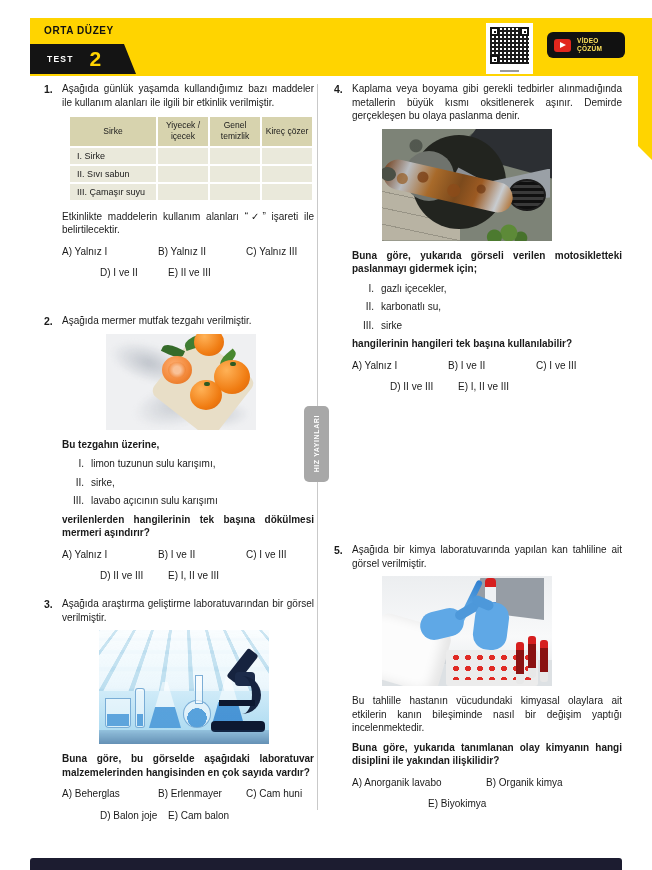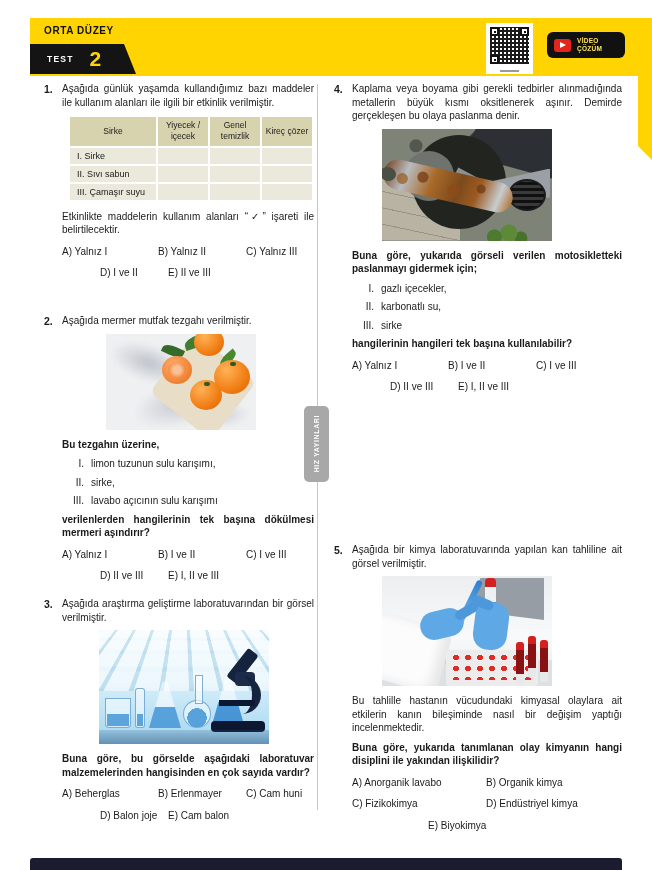--- a/index.html
+++ b/index.html
@@ -402,24 +402,20 @@
           <div class="btube b1"></div>
           <div class="btube b2"></div>
           <div class="btube b3"></div>
         </div>
         <p>Bu tahlille hastanın vücudundaki kimyasal olaylara ait etkilerin kanın bileşiminde nasıl bir değişim yaptığı incelenmektedir.</p>
         <p class="bold">Buna göre, yukarıda tanımlanan olay kimyanın hangi disiplini ile yakından ilişkilidir?</p>
         <div class="optrow pair">
           <span class="o">A) Anorganik lavabo</span>
           <span class="o">B) Organik kimya</span>
         </div>
-        <div class="optrow pair">
-          <span class="o">C) Fizikokimya</span>
-          <span class="o">D) Endüstriyel kimya</span>
-        </div>
         <div class="optrow solo">
           <span class="o">E) Biyokimya</span>
         </div>
       </div>
     </div>
   </div>
 
   <div class="footer"></div>
 </div>
 

